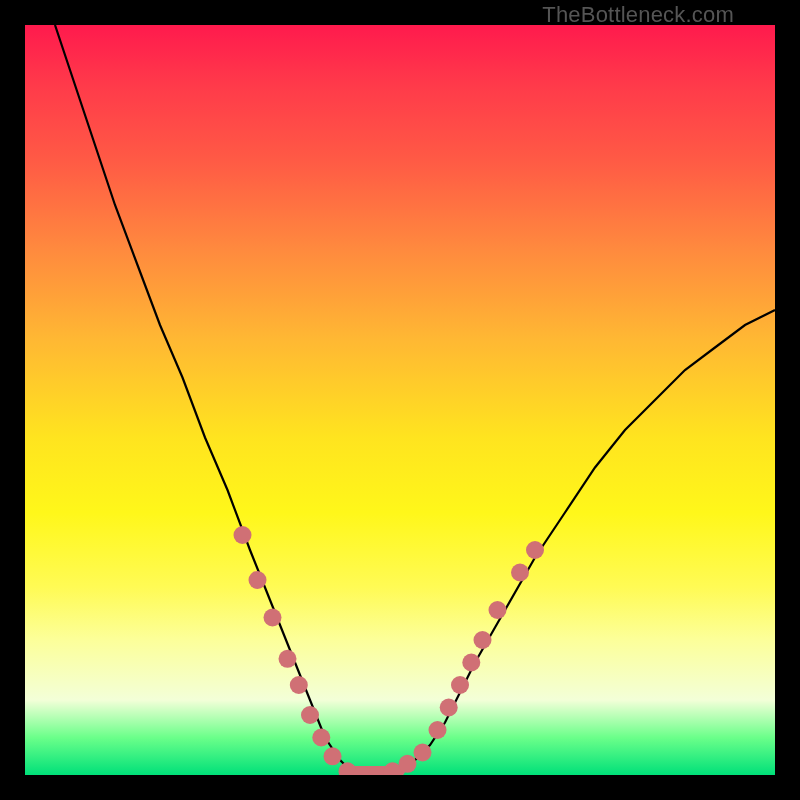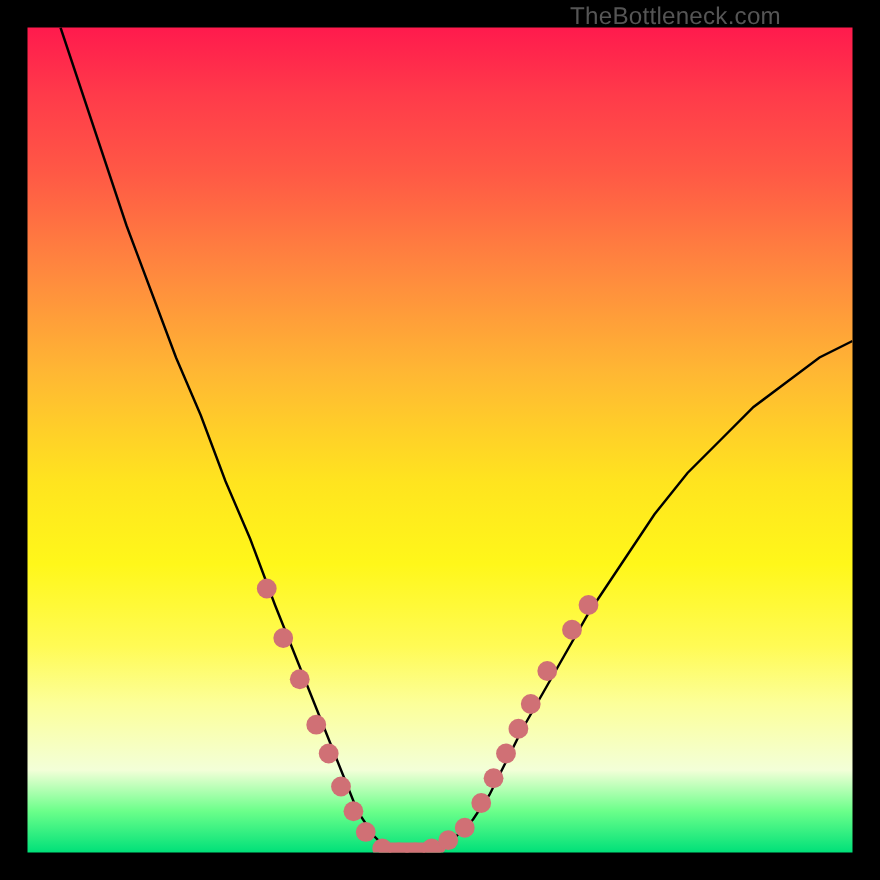--- a/index.html
+++ b/index.html
@@ -11,20 +11,21 @@
     background: #000;
     font-family: Arial, Helvetica, sans-serif;
   }
   .frame {
     position: absolute;
     top: 0;
     left: 0;
     width: 720px;
     height: 800px;
     background: #000;
+    padding-left: 24px;
   }
   .plot {
     position: absolute;
     top: 25px;
     left: 25px;
     width: 750px;
     height: 750px;
     background: linear-gradient(
       to bottom,
       #ff1a4d 0%,

